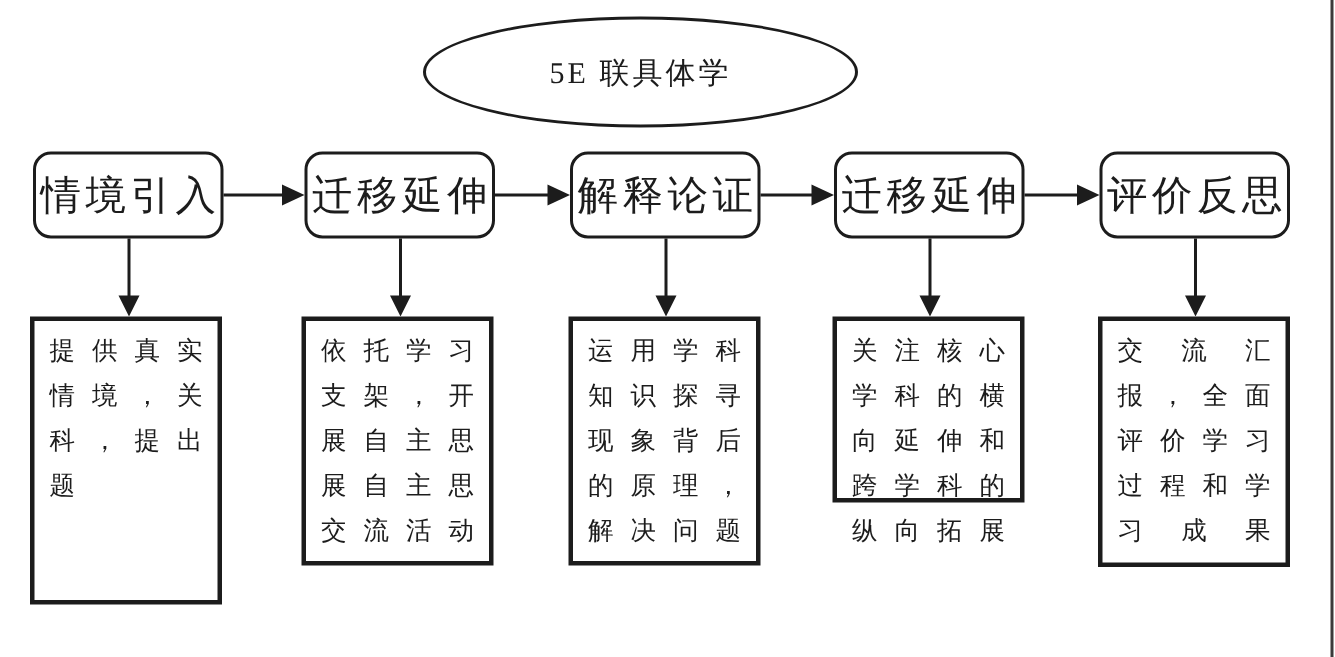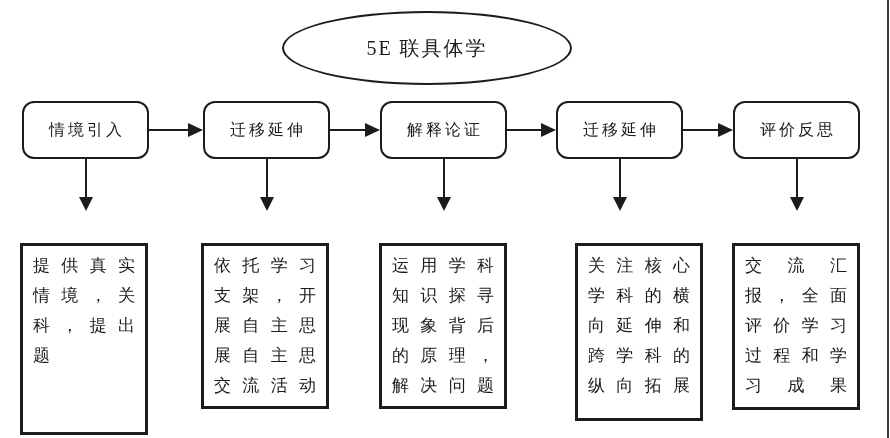--- a/index.html
+++ b/index.html
@@ -33,34 +33,33 @@
   .stage-box {
     position: absolute;
     top: 101px;
     width: 127px; height: 58px;
     border: 2px solid var(--stroke);
     border-radius: 12px;
     background: var(--bg);
     display: flex; align-items: center; justify-content: center;
   }
   .stage-box span {
-    font-size: 16px;
+    font-size: 27px;
     letter-spacing: 3px;
     margin-right: -3px; 
     white-space: nowrap;
   }
 
   .desc-box {
     position: absolute;
     top: 211px;
     width: 128px;
     border: 3px solid var(--stroke);
     background: var(--bg);
     padding: 5px 10px;
-    margin-top: 32px;
   }
   .desc-line {
     font-size: 17px;
     line-height: 30px;
     text-align: justify;
     text-align-last: justify;
     text-justify: inter-character;
     white-space: nowrap;
   }
 
@@ -173,21 +172,21 @@
       <div class="desc-line">展自主思</div>
       <div class="desc-line">交流活动</div>
     </div>
   <div class="desc-box" style="left:379px; height:166px">
       <div class="desc-line">运用学科</div>
       <div class="desc-line">知识探寻</div>
       <div class="desc-line">现象背后</div>
       <div class="desc-line">的原理，</div>
       <div class="desc-line">解决问题</div>
     </div>
-  <div class="desc-box" style="left:575px; height:178px">
+  <div class="desc-box" style="left:555px; height:124px">
       <div class="desc-line">关注核心</div>
       <div class="desc-line">学科的横</div>
       <div class="desc-line">向延伸和</div>
       <div class="desc-line">跨学科的</div>
       <div class="desc-line">纵向拓展</div>
     </div>
   <div class="desc-box" style="left:732px; height:167px">
       <div class="desc-line">交流汇</div>
       <div class="desc-line">报，全面</div>
       <div class="desc-line">评价学习</div>

